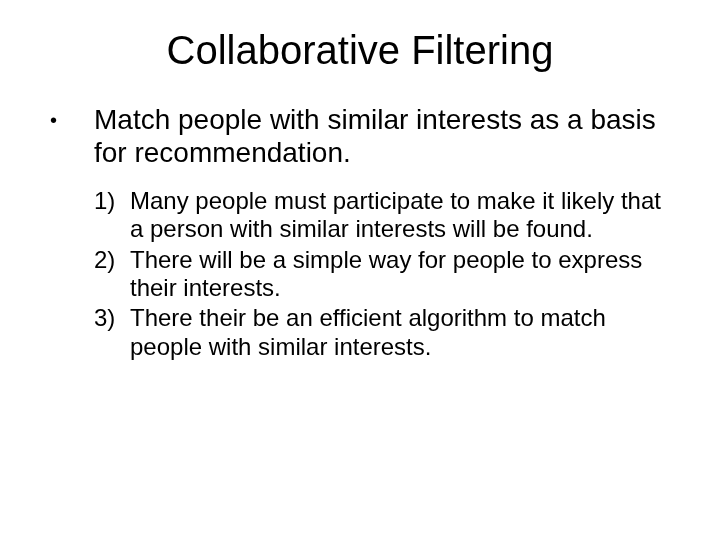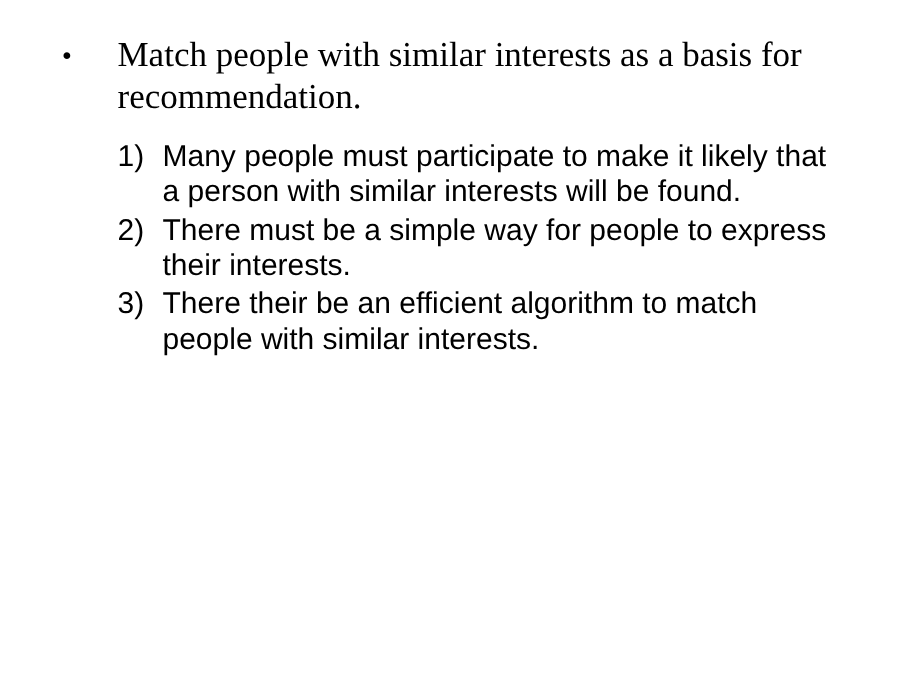--- a/index.html
+++ b/index.html
@@ -34,21 +34,20 @@
   }
   .bullet-dot {
     width: 44px;
     flex: 0 0 44px;
     text-align: left;
     font-size: 20px;
     padding-top: 6px;
   }
   .bullet-text {
     flex: 1;
-    font-family: Liberation Serif, serif;
   }
   .sublist {
     margin-top: 18px;
     margin-left: 54px;
     font-size: 24px;
     line-height: 1.18;
   }
   .subitem {
     display: flex;
     flex-direction: row;
@@ -61,34 +60,35 @@
   }
   .subtext {
     flex: 1;
   }
 </style>
 </head>
 <body>
 
 <div class="slide">
 
+  <h1 class="title">Collaborative Filtering</h1>
 
   <div class="body">
     <div class="bullet-dot">•</div>
     <div class="bullet-text">Match people with similar interests as a basis for recommendation.</div>
   </div>
 
   <div class="sublist">
     <div class="subitem">
       <div class="subnum">1)</div>
       <div class="subtext">Many people must participate to make it likely that a person with similar interests will be found.</div>
     </div>
     <div class="subitem">
       <div class="subnum">2)</div>
-      <div class="subtext">There must be a simple way for people to express their interests.</div>
+      <div class="subtext">There will be a simple way for people to express their interests.</div>
     </div>
     <div class="subitem">
       <div class="subnum">3)</div>
       <div class="subtext">There their be an efficient algorithm to match people with similar interests.</div>
     </div>
   </div>
 
 </div>
 
 </body></html>

